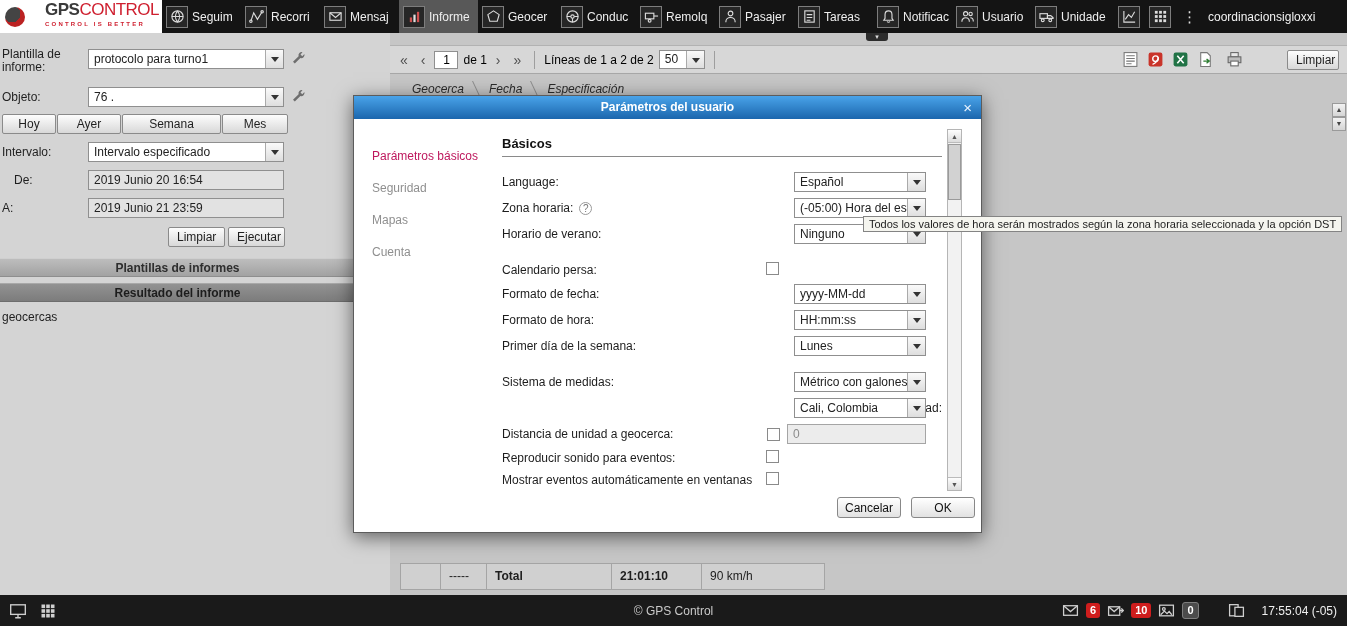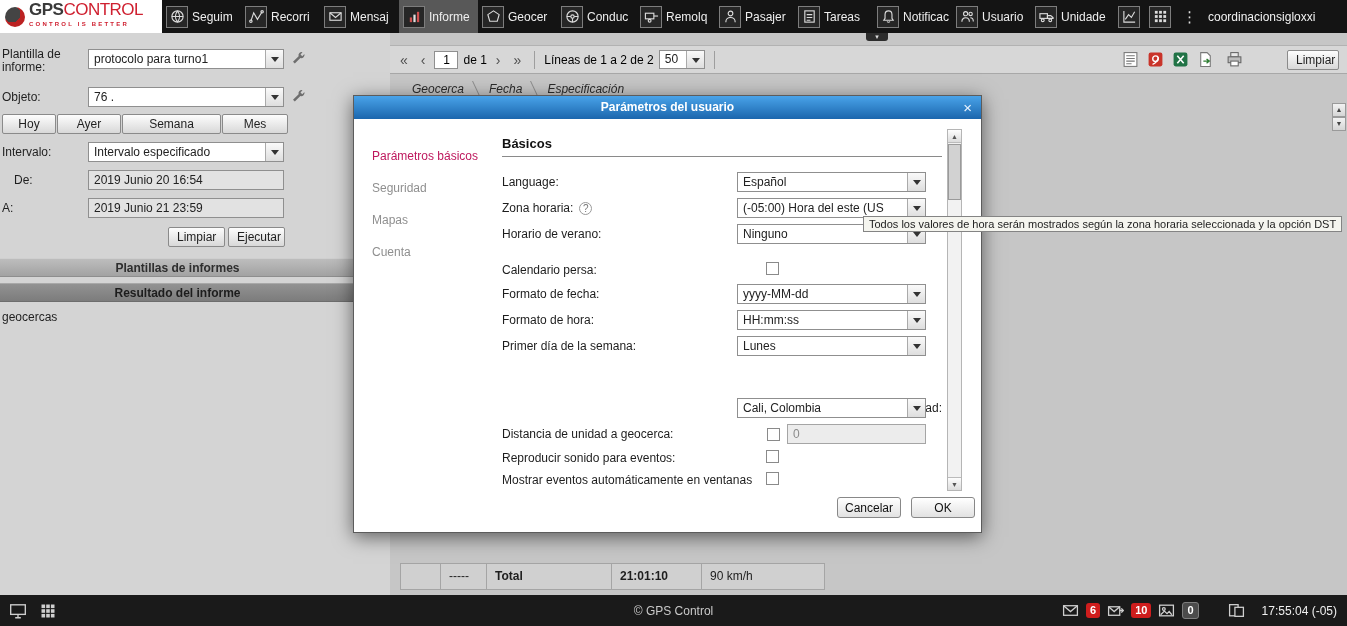--- a/index.html
+++ b/index.html
@@ -1,21 +1,21 @@
 <!DOCTYPE html>
 <html><head>
 <meta charset="utf-8">
 <style>
   * { margin:0; padding:0; box-sizing:border-box; }
   body { font-family:"Liberation Sans", sans-serif; font-size:12px; background:#888; }
   .app { position:relative; width:1347px; height:626px; background:#c6c6c6; overflow:hidden; }
 
   
   .topbar { position:absolute; top:0; left:0; right:0; height:33px; background:#141414; display:flex; align-items:stretch; z-index:5; }
-  .logo { width:162px; background:#fff; display:flex; align-items:center; padding-left:5px; gap:4px; flex:none; }
+  .logo { width:162px; background:#fff; display:flex; align-items:center; padding-left:5px; gap:20px; flex:none; }
   .logo-mark { width:20px; height:20px; border-radius:50%; background:radial-gradient(circle at 35% 35%, #444 45%, #b22 46%); flex:none; }
   .logo-txt { line-height:11px; }
   .logo-main { font-size:17px; font-weight:bold; letter-spacing:-0.5px; }
   .logo-gps { color:#3a3a3a; } .logo-control { color:#cf2030; font-weight:normal; }
   .logo-tag { font-size:6px; color:#cf2030; letter-spacing:2.2px; font-weight:bold; }
   .nav { display:flex; flex:none; }
   .nav-item { width:79px; display:flex; align-items:center; gap:4px; padding:0 4px; color:#eee; overflow:hidden; white-space:nowrap; cursor:pointer; }
   .nav-item.active { background:#585858; }
   .nav-ico { width:22px; height:22px; flex:none; border:1px solid #7d7d7d; background:#262626; display:flex; align-items:center; justify-content:center; }
   .nav-ico svg { stroke:#dcdcdc; fill:none; stroke-width:1.2; }
@@ -62,21 +62,21 @@
   
   .modal { position:absolute; left:353px; top:95px; width:629px; height:438px; background:#fff; border:1px solid #5c5c5c; box-shadow:0 4px 18px rgba(0,0,0,0.55); z-index:20; }
   .modal-title { height:23px; background:linear-gradient(#49a3e9,#1b66ad); color:#fff; font-weight:bold; text-align:center; line-height:23px; position:relative; cursor:move; }
   .modal-close { position:absolute; right:9px; top:0; font-size:15px; font-weight:normal; color:#eaf4ff; cursor:pointer; }
   .modal-body { position:absolute; top:23px; left:0; right:0; bottom:0; background:#fff; }
   .mnav-item { position:absolute; left:18px; color:#8f8f8f; cursor:pointer; }
   .mnav-item.active { color:#be185d; }
   .modal-content { position:absolute; left:148px; top:0; width:440px; bottom:40px; overflow:hidden; }
   .mheading { position:absolute; top:17px; left:0; right:0; font-weight:bold; font-size:13px; color:#111; border-bottom:1px solid #8a8a8a; padding-bottom:5px; }
   .mrow { position:absolute; left:0; right:0; height:22px; display:flex; align-items:center; color:#1d1d1d; }
-  .mctl { position:absolute; right:16px; width:189px; }
+  .mctl { position:absolute; right:16px; width:132px; }
   .mctl .sel { width:100%; }
   .cb { width:13px; height:13px; background:#fff; border:1px solid #8a8a8a; display:inline-block; cursor:pointer; flex:none; }
   .help { display:inline-block; width:13px; height:13px; border:1px solid #9a9a9a; border-radius:50%; color:#777; font-size:10px; line-height:12px; text-align:center; margin-left:6px; cursor:pointer; }
   .dist-input { position:absolute; right:16px; width:139px; height:20px; background:#ececec; border:1px solid #a5a5a5; color:#8a8a8a; padding:0 5px; font-family:"Liberation Sans",sans-serif; font-size:12px; }
   .modal-scroll { position:absolute; right:19px; top:10px; width:15px; height:362px; background:#f2f2f2; border:1px solid #b5b5b5; }
   .msb-arrow { height:13px; font-size:7px; color:#555; text-align:center; line-height:13px; background:linear-gradient(#fdfdfd,#dcdcdc); border-bottom:1px solid #bbb; cursor:pointer; }
   .msb-arrow.down { position:absolute; bottom:0; left:0; right:0; border-top:1px solid #bbb; border-bottom:none; }
   .msb-thumb { position:absolute; top:14px; left:0; right:0; height:56px; background:#d2d2d2; border:1px solid #9a9a9a; cursor:grab; }
   .modal-footer { position:absolute; right:6px; bottom:14px; display:flex; gap:10px; }
   .mbtn { width:64px; height:21px; background:linear-gradient(#fff,#e2e2e2); border:1px solid #888; border-radius:3px; font-size:12px; color:#111; font-family:"Liberation Sans",sans-serif; cursor:pointer; }
@@ -416,20 +416,26 @@
             </div>
         </div>
 
         <div class="mrow" style="top:216px;">
           <span>Primer día de la semana:</span>
           <div class="mctl">
               <div class="sel"><span>Lunes</span></div>
             </div>
         </div>
 
+        <div class="mrow" style="top:252px;">
+          <span>Sistema de medidas:</span>
+          <div class="mctl">
+              <div class="sel"><span>Métrico con galones</span></div>
+            </div>
+        </div>
 
         <div class="mrow" style="top:278px;justify-content:flex-end;">
           <span>Ciudad:</span>
           <div class="mctl">
               <div class="sel"><span>Cali, Colombia</span></div>
             </div>
         </div>
 
         <div class="mrow" style="top:304px;">
           <span>Distancia de unidad a geocerca:</span>

